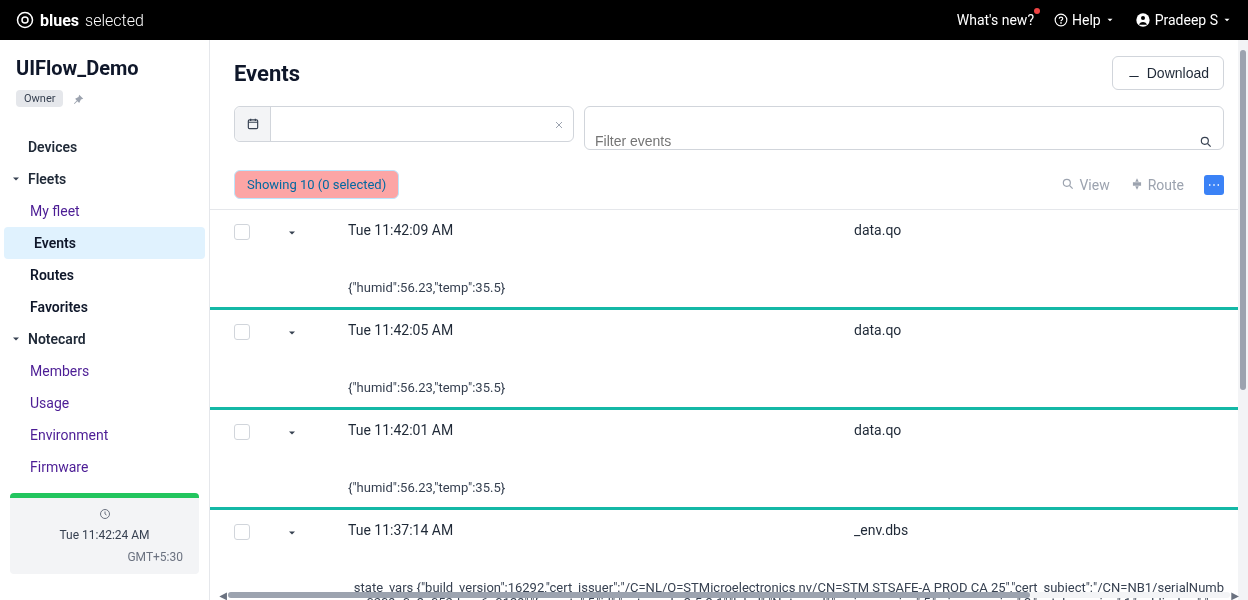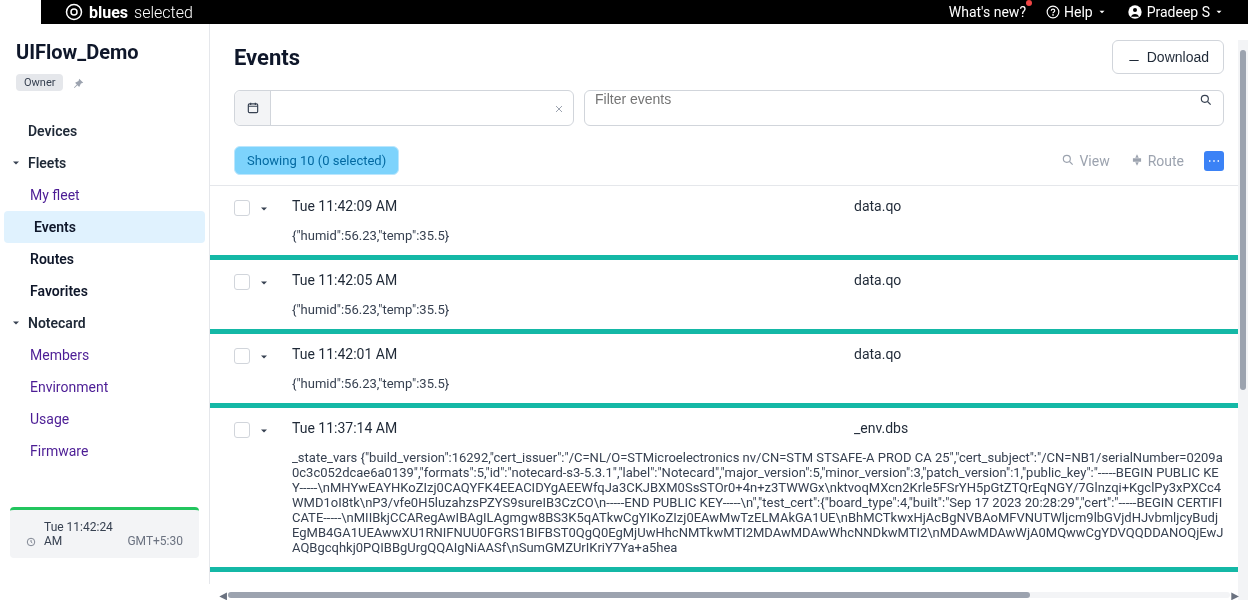--- a/index.html
+++ b/index.html
@@ -1,57 +1,57 @@
 <!DOCTYPE html>
 <html><head>
 <meta charset="utf-8">
 <style>
 * { margin: 0; padding: 0; box-sizing: border-box; }
 body { font-family: -apple-system, BlinkMacSystemFont, "Segoe UI", Roboto, sans-serif; font-size: 14px; color: #1f2937; width: 1248px; height: 600px; overflow: hidden; background: #fff; }
-.topbar { background: #000; color: #fff; height: 24px; display: flex; align-items: center; padding: 0 24px; margin-left: 41px; }
+.topbar { background: #000; color: #fff; height: 40px; display: flex; align-items: center; padding: 0 16px; }
 .logo { display: flex; align-items: center; gap: 6px; font-size: 16px; }
 .logo svg { width: 18px; height: 18px; }
 .logo-bold { font-weight: 700; }
 .logo-light { font-weight: 300; }
 .topbar-right { margin-left: auto; display: flex; align-items: center; gap: 20px; }
 .topbar-link { color: #fff; display: flex; align-items: center; gap: 4px; position: relative; cursor: pointer; }
 .notif-dot { position: absolute; top: -4px; right: -6px; width: 6px; height: 6px; background: #ef4444; border-radius: 50%; }
 .main { display: flex; height: 560px; }
 .sidebar { width: 210px; border-right: 1px solid #e5e7eb; padding: 16px 0; display: flex; flex-direction: column; }
 .project-title { font-size: 20px; font-weight: 700; color: #0f172a; padding: 0 16px 10px; }
 .owner-row { display: flex; align-items: center; gap: 8px; padding: 0 16px 16px; }
 .owner-badge { background: #e5e7eb; color: #374151; font-size: 11px; padding: 2px 8px; border-radius: 4px; }
 .pin-icon { color: #9ca3af; }
 .nav-group { margin-top: 8px; }
 .nav-item { padding: 8px 8px; display: flex; align-items: center; gap: 6px; cursor: pointer; color: #1f2937; font-size: 14px; }
 .nav-item.top { font-weight: 600; padding-left: 28px; }
 .nav-item.chev { padding-left: 10px; }
 .nav-item.sub { padding-left: 30px; color: #4c1d95; font-weight: 400; }
 .nav-item.sub.plain { color: #1f2937; }
 .nav-item.active { background: #e0f2fe; border-radius: 4px; margin: 0 4px; }
-.sidebar-footer { margin-top: auto; padding: 10px 16px; border-top: 3px solid #22c55e; display: flex; align-items: flex-end; gap: 8px; font-size: 12px; background: #f3f4f6; color: #374151; border-radius: 4px; margin: auto 10px 10px 10px; }
+.sidebar-footer { margin-top: auto; padding: 10px 16px; border-top: 5px solid #22c55e; display: flex; align-items: center; gap: 8px; font-size: 12px; background: #f3f4f6; color: #374151; border-radius: 4px; margin: auto 10px 10px 10px; flex-direction: column; }
 .tz { margin-left: auto; color: #6b7280; }
 .content { flex: 1; display: flex; flex-direction: column; overflow: hidden; }
 .header-row { display: flex; align-items: center; padding: 16px 24px; }
 .page-title { font-size: 22px; font-weight: 700; color: #0f172a; }
 .download-btn { margin-left: auto; border: 1px solid #d1d5db; background: #fff; padding: 8px 14px; border-radius: 6px; display: flex; align-items: center; gap: 6px; color: #1f2937; cursor: pointer; font-size: 14px; }
 .filters-row { display: flex; gap: 10px; padding: 0 24px 10px; }
 .date-filter { display: flex; border: 1px solid #d1d5db; border-radius: 6px; height: 36px; width: 340px; align-items: center; }
 .date-icon-box { width: 36px; display: flex; align-items: center; justify-content: center; background: #f3f4f6; border-right: 1px solid #d1d5db; height: 100%; border-radius: 6px 0 0 6px; color: #374151; }
 .date-clear { margin-left: auto; margin-right: 8px; color: #9ca3af; cursor: pointer; }
-.filter-input { flex: 1; display: flex; border: 1px solid #d1d5db; border-radius: 6px; height: 36px; align-items: flex-start; padding: 0 10px; }
+.filter-input { flex: 1; display: flex; border: 1px solid #d1d5db; border-radius: 6px; height: 44px; align-items: flex-end; padding: 0 10px; }
 .filter-input input { border: none; outline: none; flex: 1; font-size: 14px; background: transparent; }
 .search-icon { color: #374151; cursor: pointer; }
 .actions-row { display: flex; align-items: center; padding: 10px 24px; gap: 16px; }
-.showing-badge { background: #7dd3fc; color: #0369a1; border: 1px solid #bae6fd; padding: 6px 12px; border-radius: 6px; font-size: 13px; }
+.showing-badge { background: #fca5a5; color: #0369a1; border: 1px solid #bae6fd; padding: 6px 12px; border-radius: 6px; font-size: 13px; }
 .action-btn { display: flex; align-items: flex-start; gap: 4px; color: #9ca3af; cursor: pointer; font-size: 14px; }
 .actions-right { margin-left: auto; display: flex; align-items: center; gap: 20px; }
 .more-btn { background: #3b82f6; color: #fff; width: 20px; height: 20px; border-radius: 3px; display: flex; align-items: center; justify-content: center; font-size: 13px; }
 .events-list { flex: 1; overflow-y: auto; border-top: 1px solid #e5e7eb; }
-.event-row { border-bottom: 5px solid #14b8a6; padding: 12px 24px; display: grid; grid-template-columns: 20px 30px 1fr 370px; gap: 4px; align-items: start; }
+.event-row { border-bottom: 3px solid #14b8a6; padding: 12px 24px; display: grid; grid-template-columns: 20px 30px 1fr 370px; gap: 32px; align-items: start; }
 .checkbox { width: 16px; height: 16px; border: 1px solid #d1d5db; border-radius: 3px; margin-top: 2px; cursor: pointer; }
 .chevron-cell { color: #374151; margin-top: 2px; cursor: pointer; }
 .time-col { color: #1f2937; }
 .file-col { color: #1f2937; }
 .payload { grid-column: 3 / span 2; color: #374151; margin-top: 8px; word-break: break-all; font-size: 13px; }
 .scrollbar-bottom { position: absolute; bottom: 0; left: 210px; right: 0; height: 10px; display: flex; align-items: center; padding: 0 8px; }
 .sb-track { flex: 1; height: 6px; background: #f3f4f6; border-radius: 3px; position: relative; }
 .sb-thumb { position: absolute; left: 0; width: 80%; height: 6px; background: #9ca3af; border-radius: 3px; }
 .sb-arrow { width: 10px; text-align: center; color: #6b7280; font-size: 10px; }
 .scrollbar-right { position: absolute; top: 40px; right: 0; bottom: 0; width: 10px; display: flex; flex-direction: column; align-items: center; background: #f3f4f6; }
@@ -136,24 +136,24 @@
       <div class="nav-item chev">
         <svg width="12" height="12" viewBox="0 0 24 24" fill="#374151">
             <path d="M6 9l6 6 6-6z"></path>
           </svg>
         <span style="font-weight:600">Notecard</span>
       </div>
       <div class="nav-item sub">
           <span>Members</span>
         </div>
       <div class="nav-item sub">
+          <span>Usage</span>
+        </div>
+      <div class="nav-item sub">
           <span>Environment</span>
-        </div>
-      <div class="nav-item sub">
-          <span>Usage</span>
         </div>
       <div class="nav-item sub">
           <span>Firmware</span>
         </div>
     </div>
     <div class="sidebar-footer">
       <svg width="12" height="12" viewBox="0 0 24 24" fill="none" stroke="#6b7280" stroke-width="2">
           <circle cx="12" cy="12" r="9"></circle>
           <path d="M12 7v5l3 2"></path>
         </svg>

